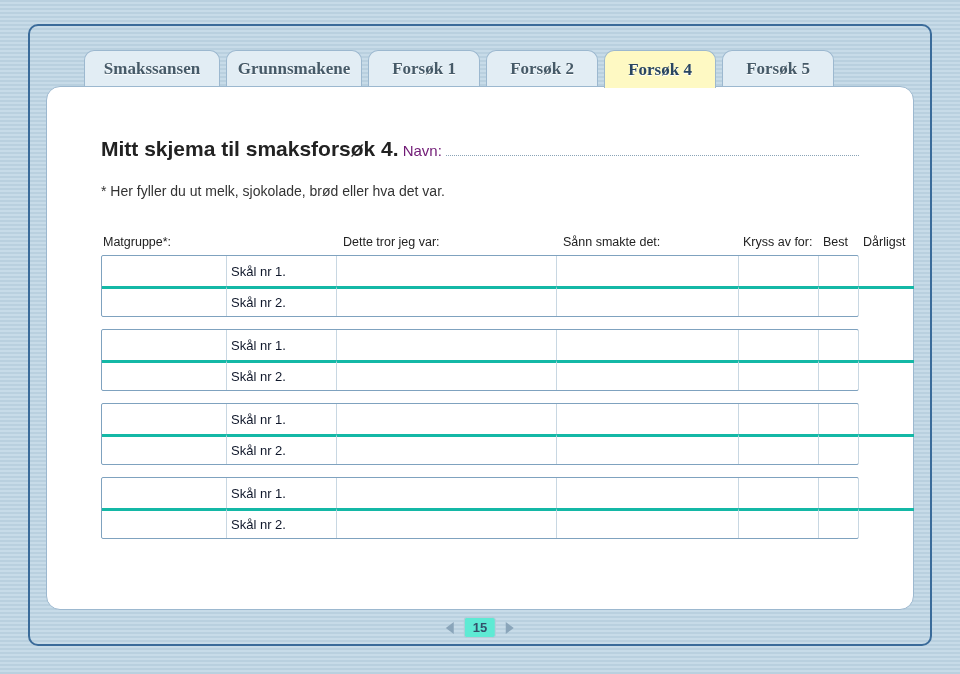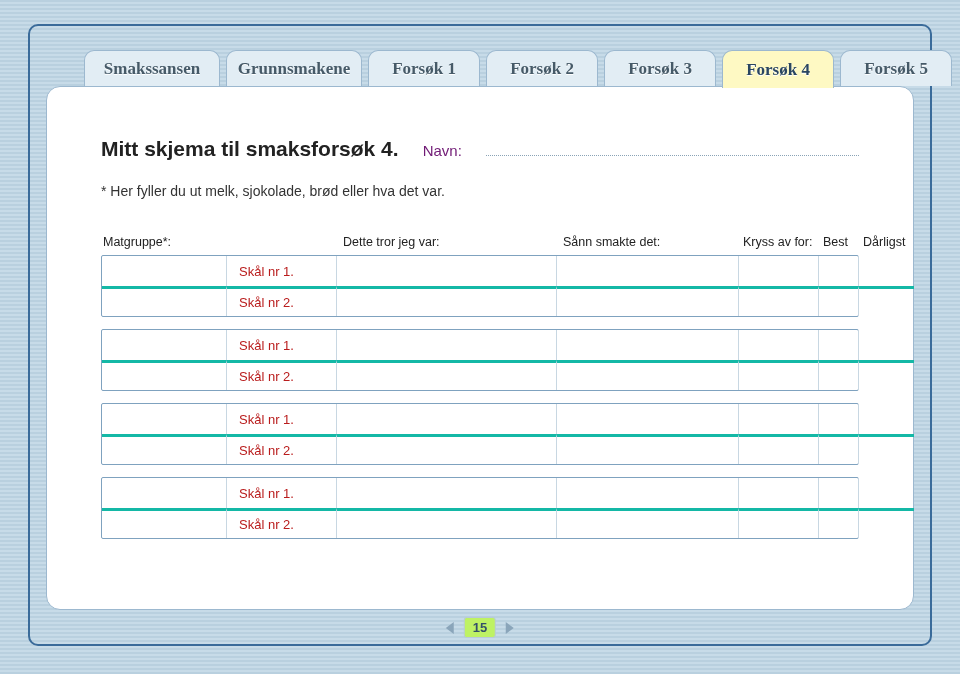--- a/index.html
+++ b/index.html
@@ -63,21 +63,21 @@
     background: #ffffff;
     border: 1px solid #9cb8cf;
     border-radius: 14px;
     z-index: 1;
     padding: 50px 54px 20px 54px;
   }
 
   .title-line {
     display: flex;
     align-items: baseline;
-    gap: 24px;
+    gap: 4px;
     margin-bottom: 22px;
   }
   .title {
     font-weight: bold;
     font-size: 21px;
     color: #222;
   }
   .navn-label { font-size: 15px; color: #701a75; }
   .navn-line {
     flex: 1;
@@ -107,22 +107,22 @@
     margin-bottom: 12px;
   }
   .row {
     display: grid;
     grid-template-columns: 124px 110px 220px 182px 80px 40px 56px;
     align-items: stretch;
   }
   .row + .row .cell { border-top: 3px solid #14b8a6; }
   .cell {
     font-size: 13px;
-    color: #b91c1c;
-    padding: 6px 12px;
+    color: #0f172a;
+    padding: 6px 4px;
     min-height: 30px;
     display: flex;
     align-items: center;
   }
   .cell + .cell { border-left: 1px solid #c8d7e2; }
   .row .cell:nth-child(1) { border-right: 1px solid #7fa2bf; } 
   
   .row .cell:nth-child(1) { border-right: none; }
 
   .pager {
@@ -138,37 +138,36 @@
     width: 0; height: 0;
     border-top: 6px solid transparent;
     border-bottom: 6px solid transparent;
   }
   .pager .arrow.left { border-right: 8px solid #8aa5ba; }
   .pager .arrow.right { border-left: 8px solid #8aa5ba; }
   .pager .num {
     font-size: 13px;
     font-weight: bold;
     color: #34506a;
-    background: #bef264;
+    background: #5eead4;
     padding: 2px 8px;
     border: 1px solid #b8cad8;
     border-radius: 3px;
   }
 </style>
 </head>
 <body>
 
 <div class="outer-frame"></div>
 
 <div class="tabs" id="tabs">
     <div class="tab wide">Smakssansen</div>
     <div class="tab wide">Grunnsmakene</div>
     <div class="tab">Forsøk 1</div>
     <div class="tab">Forsøk 2</div>
-    <div class="tab">Forsøk 3</div>
     <div class="tab active">Forsøk 4</div>
     <div class="tab">Forsøk 5</div>
   </div>
 
 <div class="panel">
 
   <div class="title-line">
     <span class="title">Mitt skjema til smaksforsøk 4.</span>
     <span class="navn-label">Navn:</span>
     <span class="navn-line"></span>

